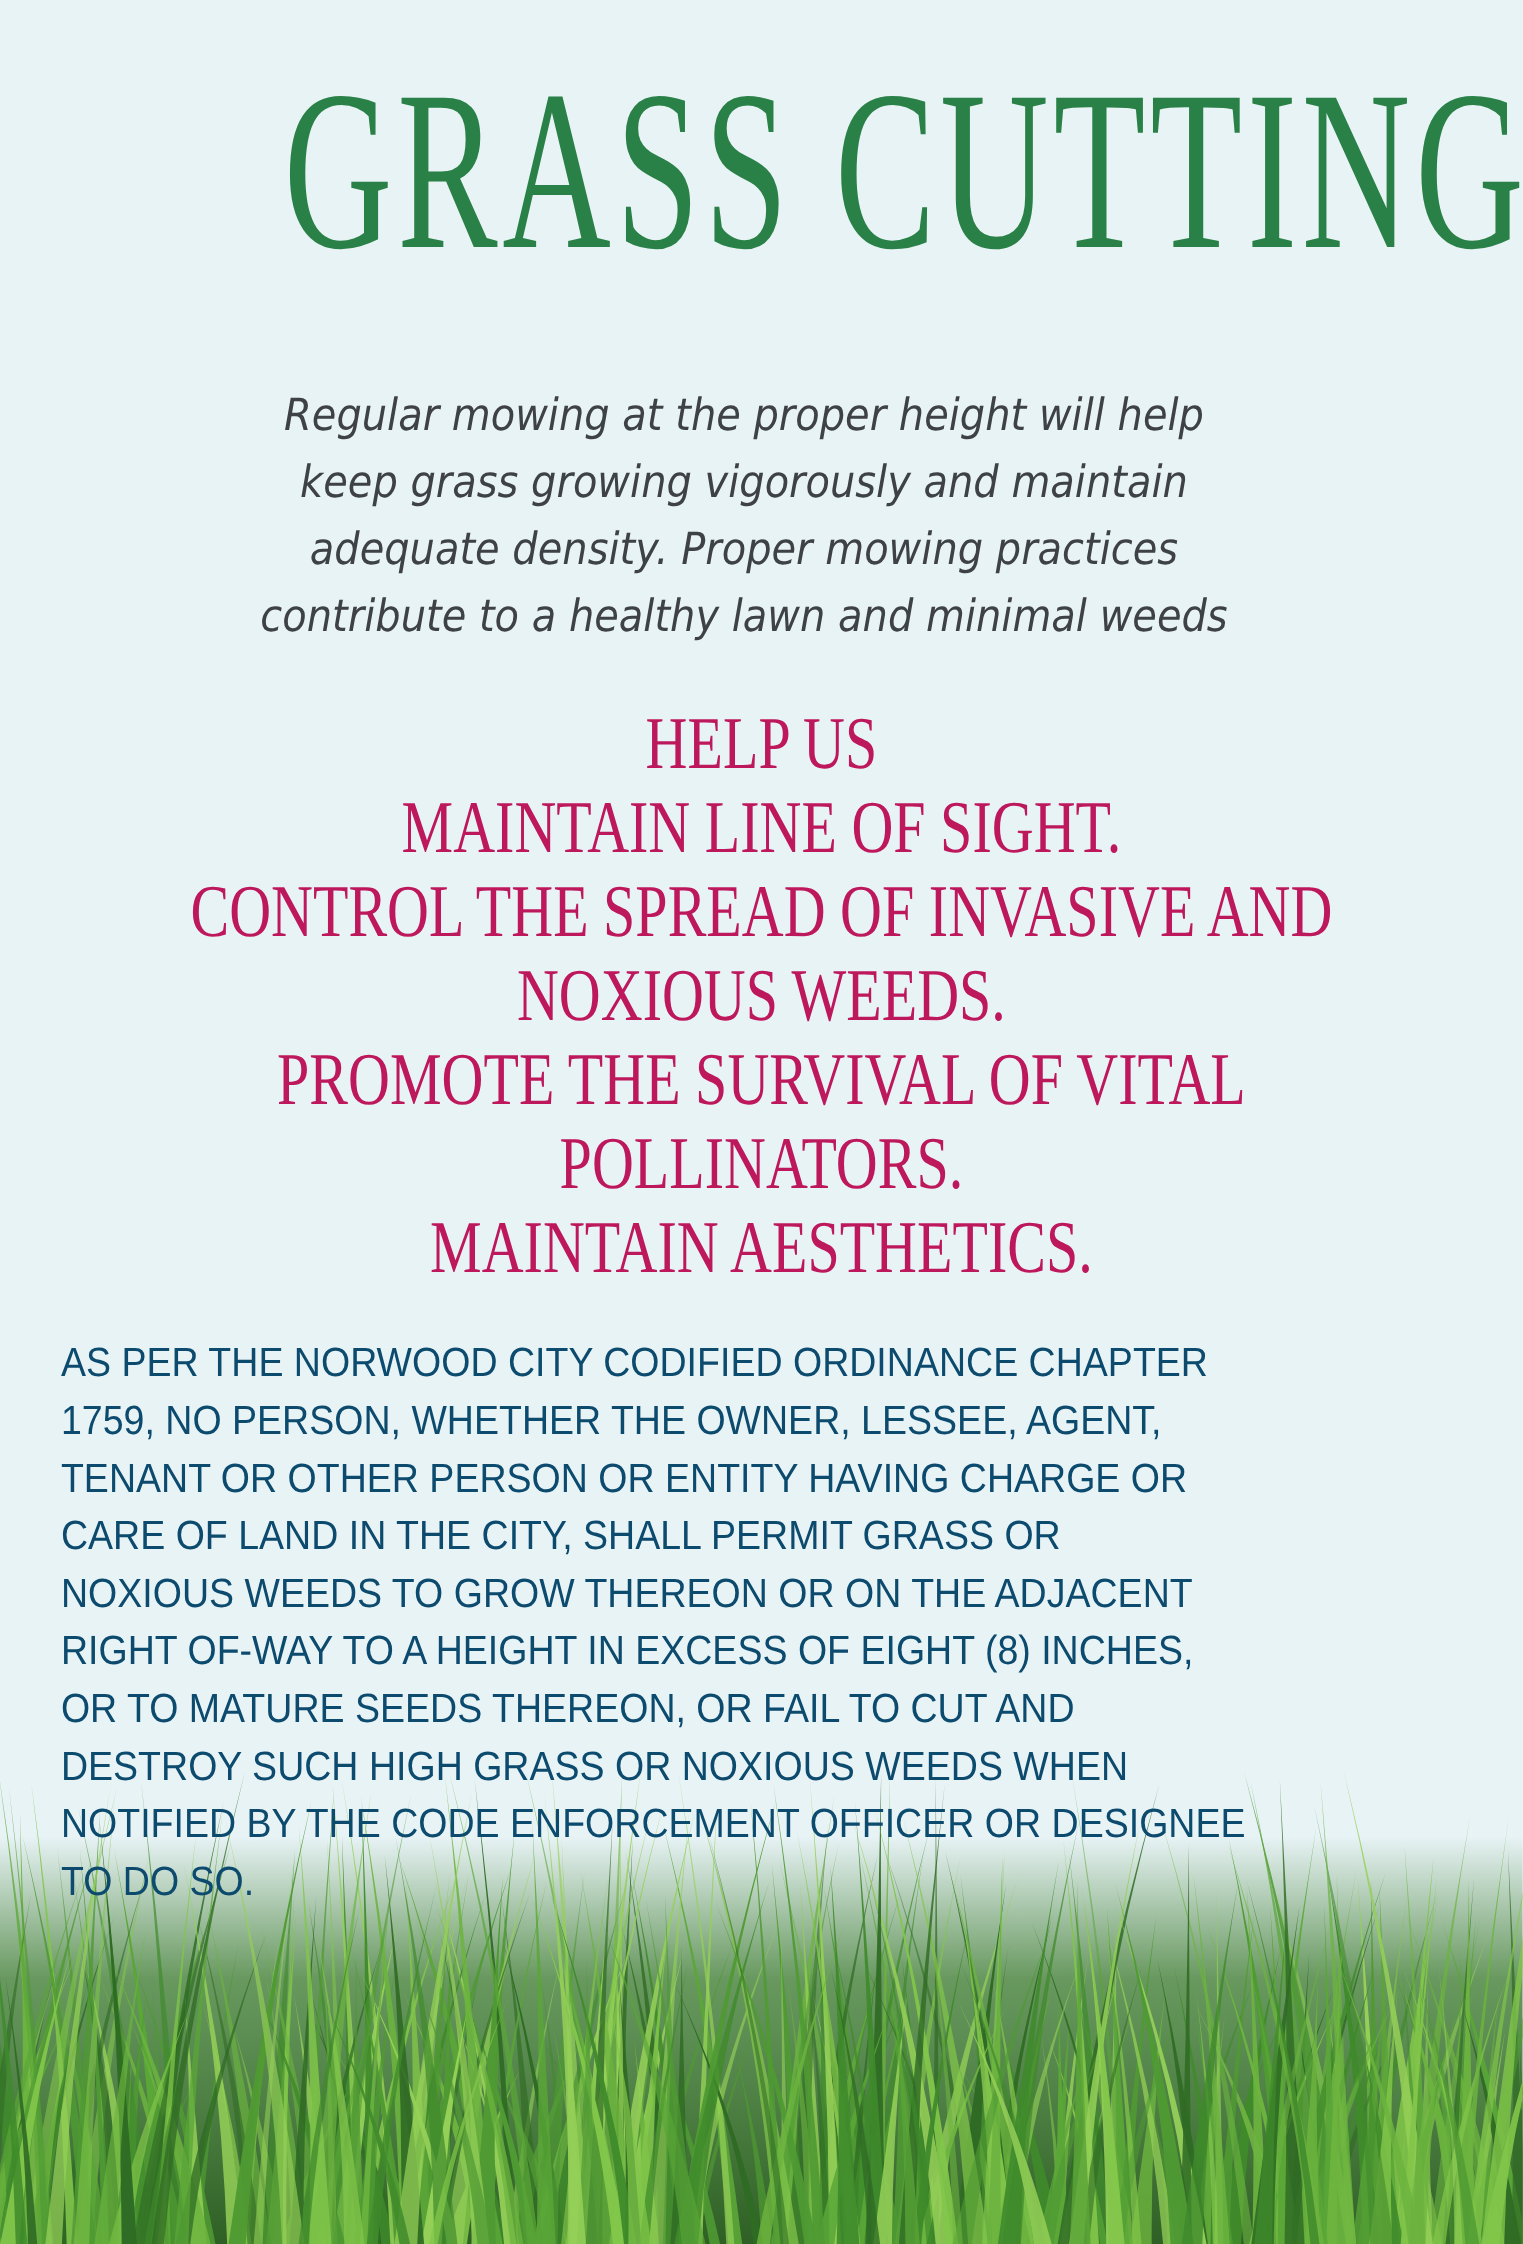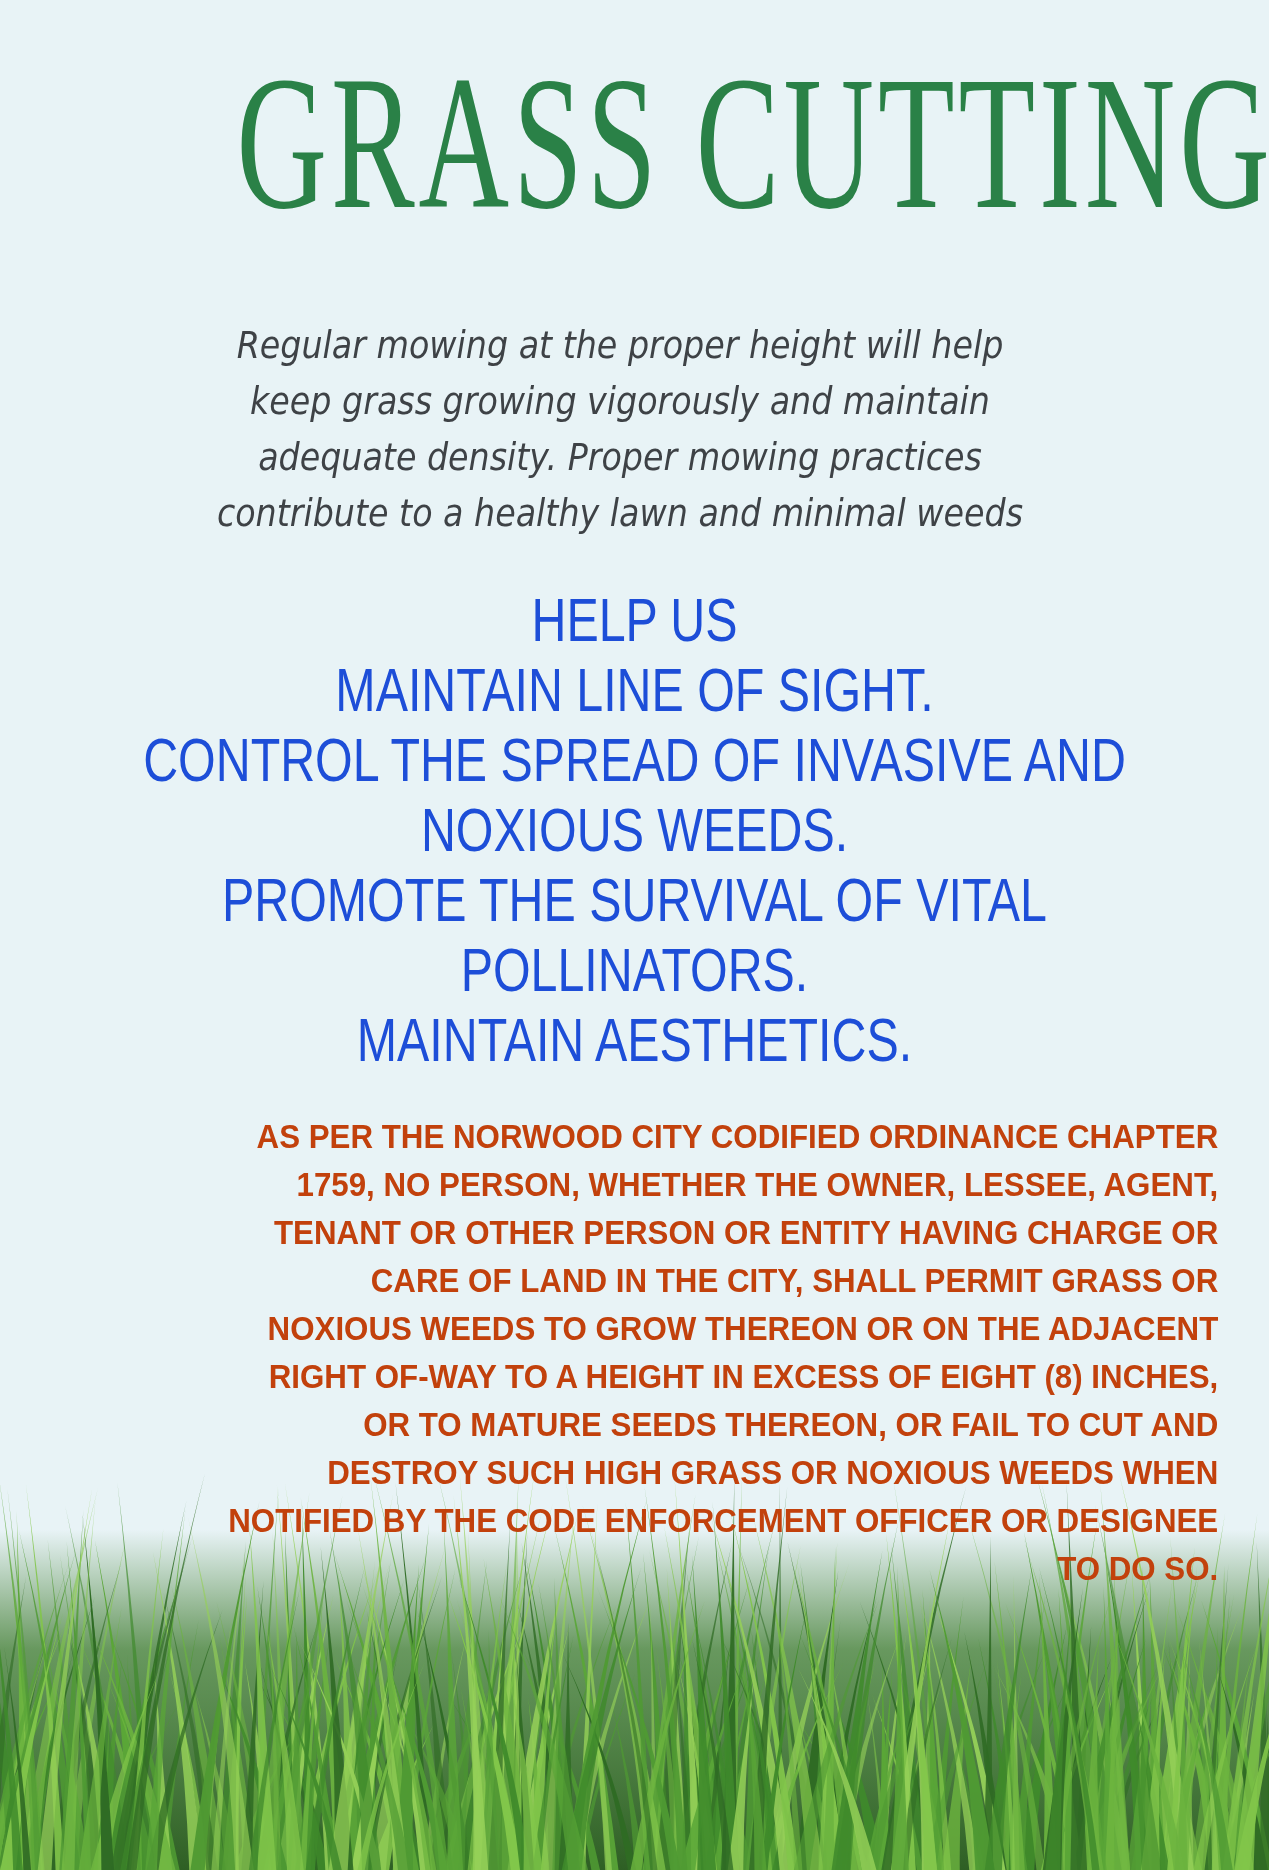--- a/index.html
+++ b/index.html
@@ -29,36 +29,36 @@
       font-style: italic;
       font-size: 37px; line-height: 56px;
       color: #3e4246;
       transform: scaleX(0.9);
       transform-origin: center top;
     }
     .intro div { white-space: nowrap; }
     .help {
       position: absolute; left: 0; right: 0; top: 585px;
       text-align: center;
-      font-family: Liberation Sans, sans-serif;
+      font-family: Liberation Serif, serif;
       font-size: 62px; line-height: 70px;
-      color: #1d4ed8;
+      color: #be185d;
     }
     .help div {
       white-space: nowrap;
       transform: scaleX(0.78);
       transform-origin: center top;
     }
     .ordinance {
       position: absolute; left: 0; right: 0; top: 1112px;
-      text-align: right;
+      text-align: left;
       font-family: "Liberation Sans", sans-serif;
-      font-weight: bold;
+      font-weight: normal;
       font-size: 34px; line-height: 48px;
-      color: #c2410c;
+      color: #0c4a6e;
       z-index: 3;
     }
     .ordinance div {
       white-space: nowrap;
       transform: scaleX(0.92);
       transform-origin: center top;
     }
     .grass {
       position: absolute; left: 0; right: 0; bottom: 0; height: 420px;
       z-index: 2;

